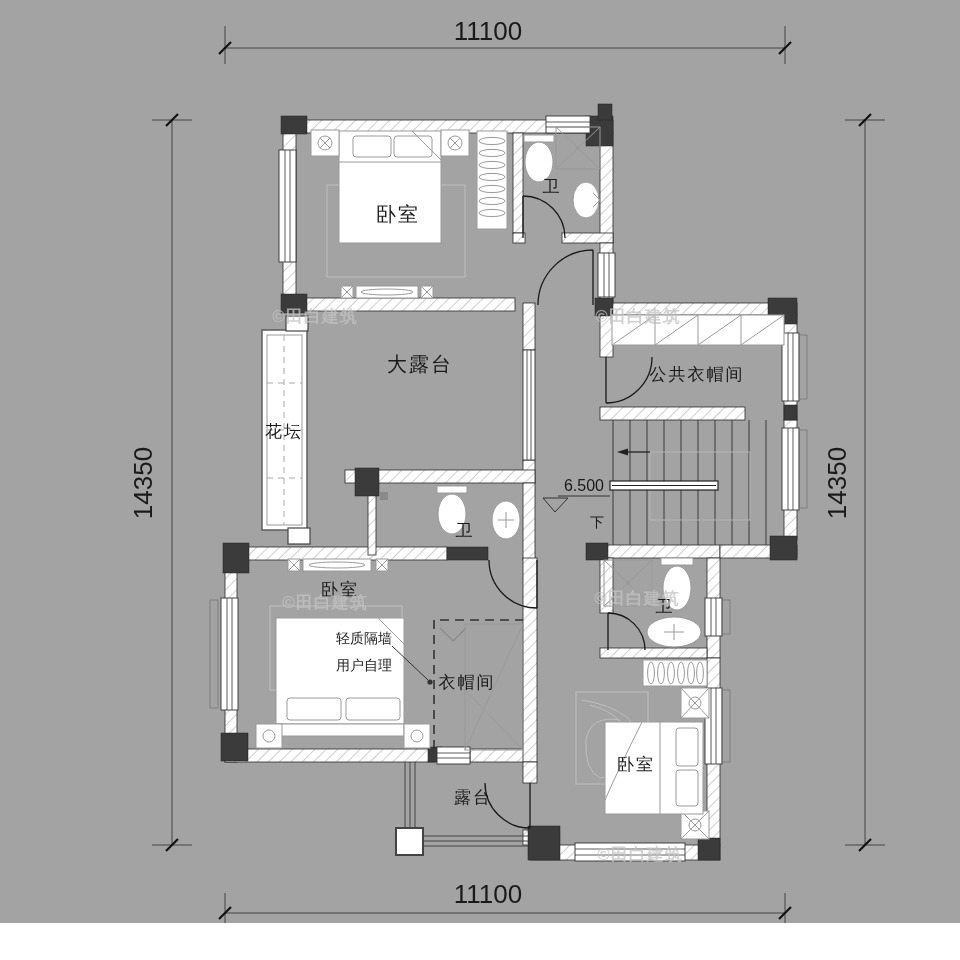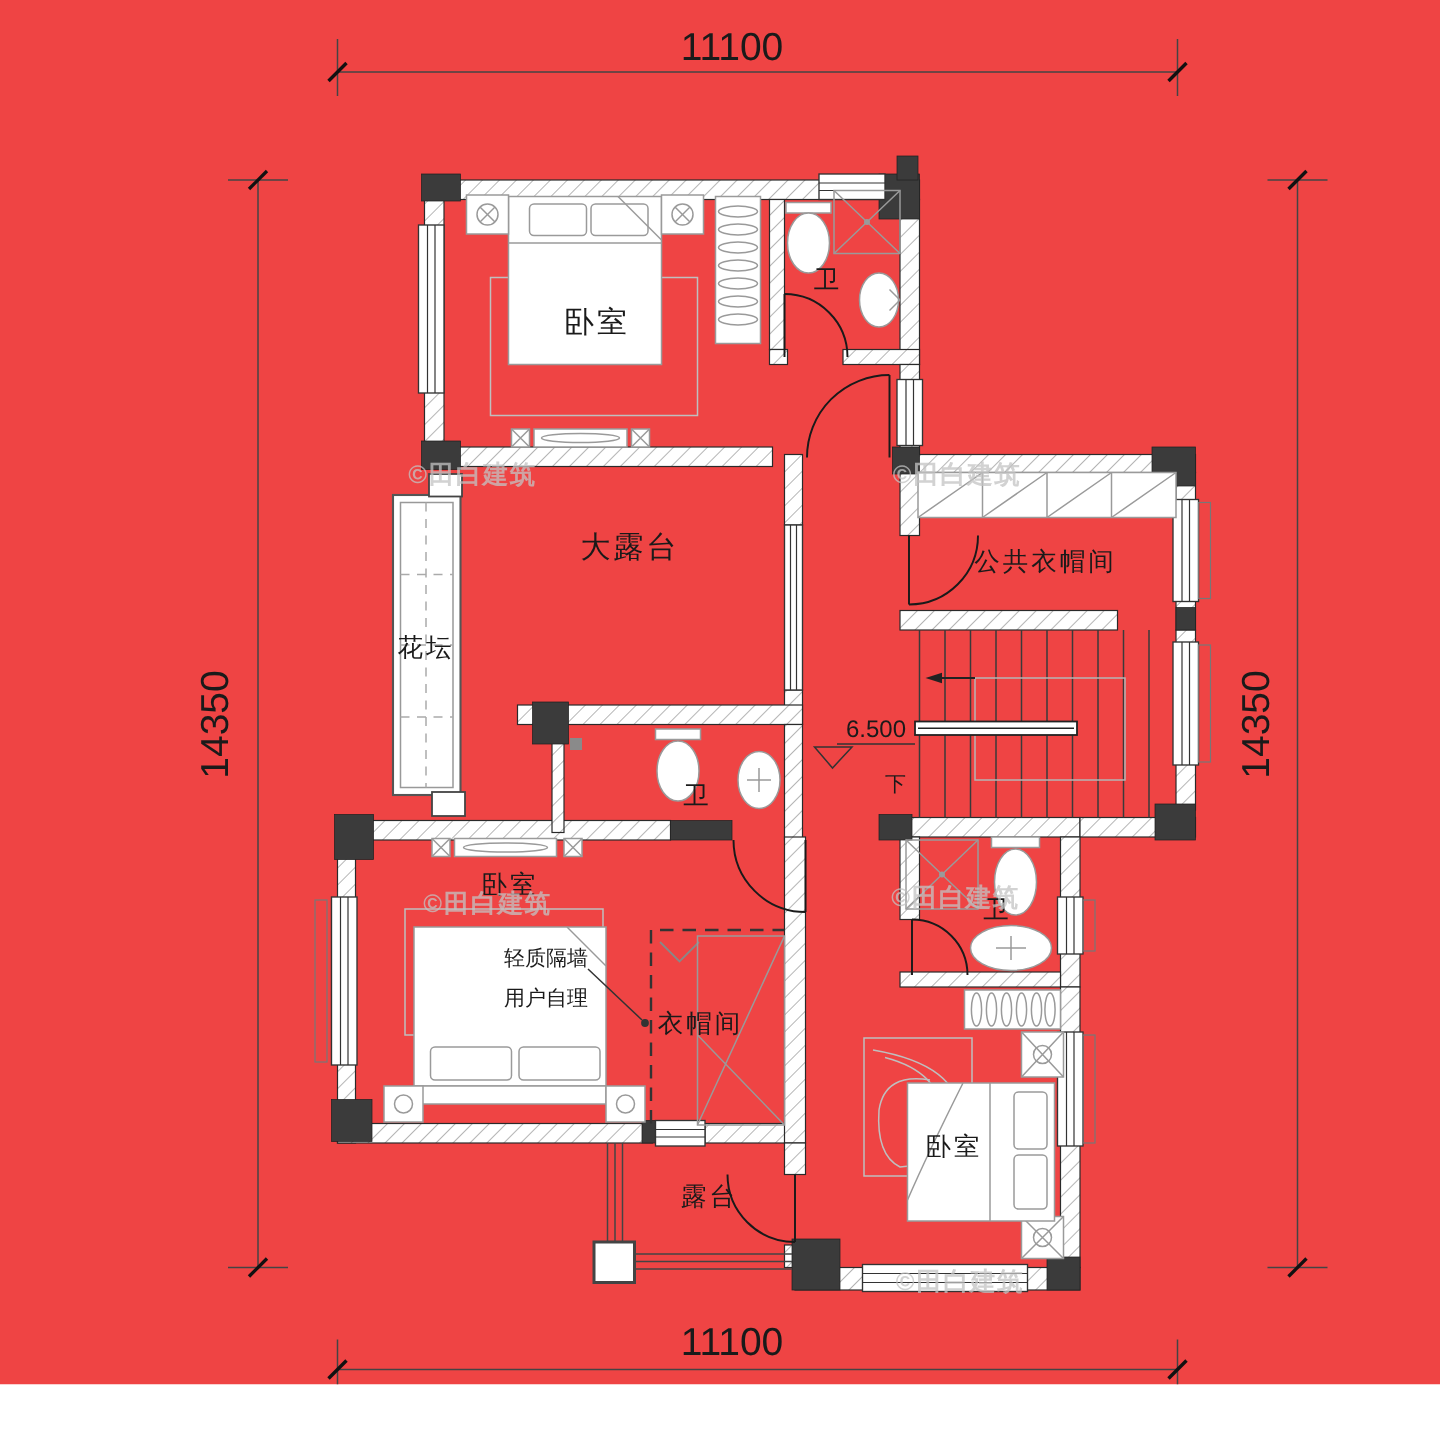--- a/index.html
+++ b/index.html
@@ -1,16 +1,16 @@
 <!DOCTYPE html>
 <html><head>
 <meta charset="utf-8">
 <style>
   html,body{margin:0;padding:0;background:#ffffff;}
-  .page{width:960px;height:923px;position:relative;background:#ef4444;overflow:hidden;}
+  .page{width:960px;height:923px;position:relative;background:#a3a3a3;overflow:hidden;}
   svg{display:block;}
   text{font-family:"Liberation Sans","DejaVu Sans",sans-serif;fill:#1a1a1a;}
   .dim{font-size:26px;}
   .room{font-size:20px;letter-spacing:2px;}
   .room-s{font-size:17px;letter-spacing:2px;}
   .note{font-size:14px;}
   .small{font-size:14px;}
   .wm{font-size:17px;font-weight:bold;fill:#c3c3c3;opacity:.75;letter-spacing:1px;}
   .wall{fill:url(#hatchP);stroke:#2a2a2a;stroke-width:.8;}
   .col{fill:#3b3b3b;stroke:#222;stroke-width:.5;}

